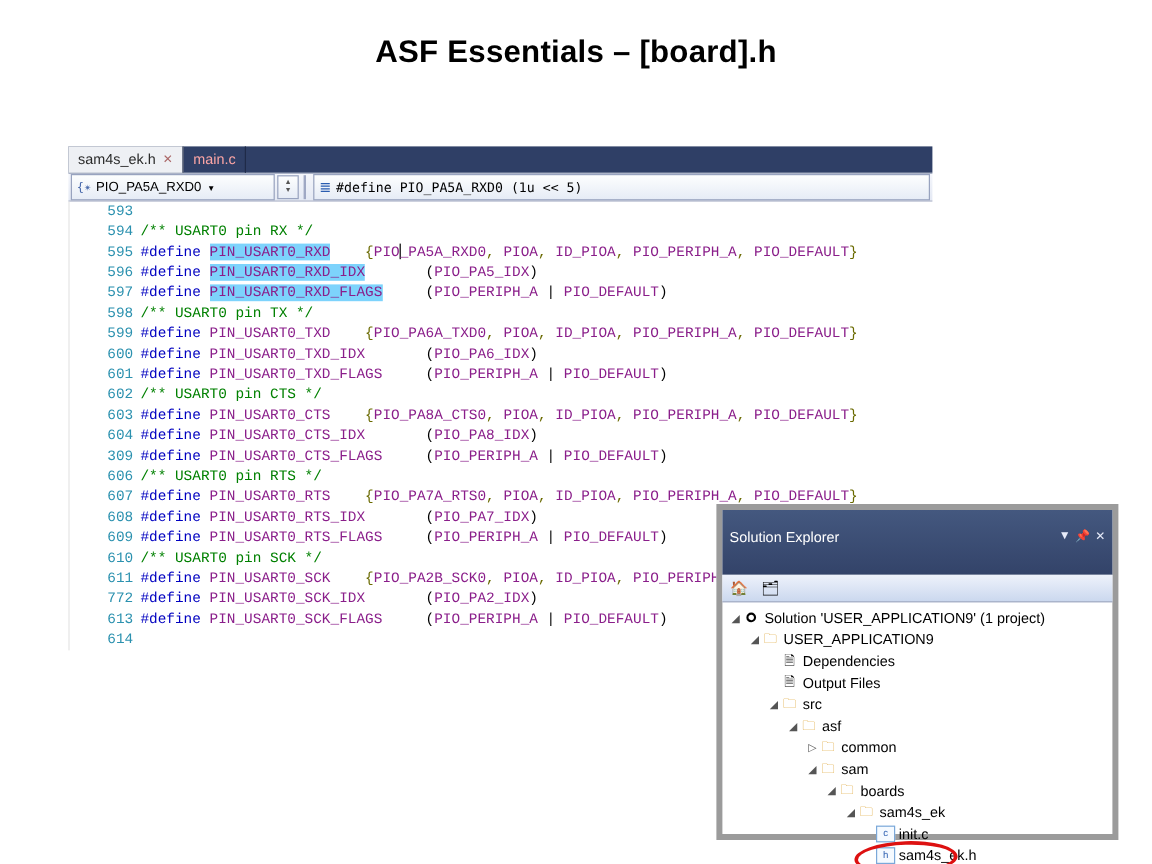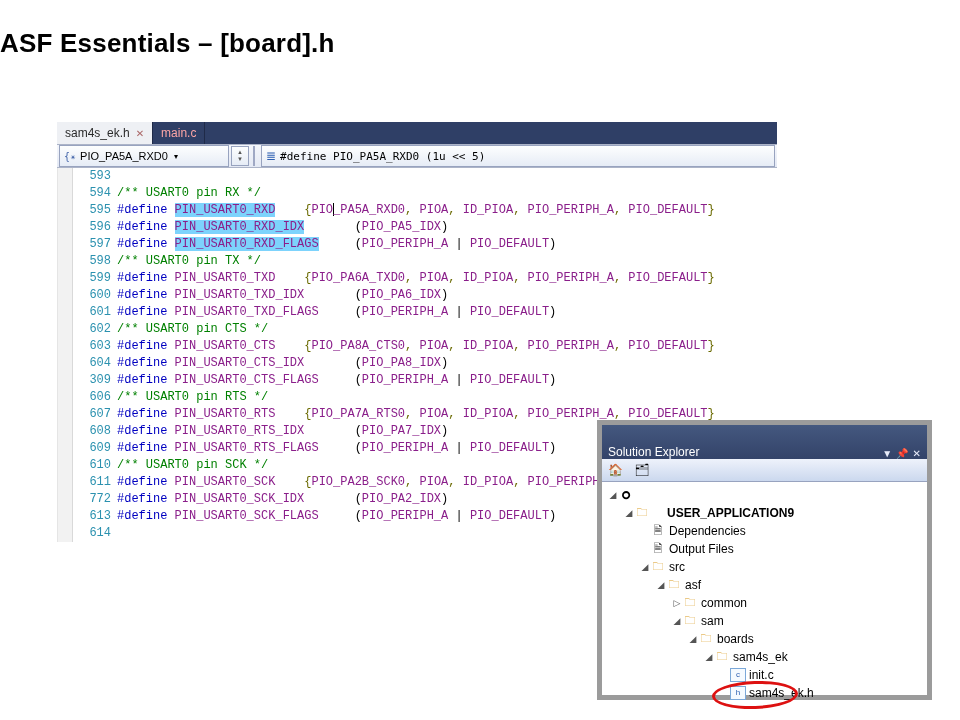--- a/index.html
+++ b/index.html
@@ -6,20 +6,21 @@
     margin: 0;
     padding: 0;
     width: 960px;
     height: 720px;
     background: #fff;
     font-family: "Segoe UI", Tahoma, Arial, sans-serif;
     overflow: hidden;
   }
 
   .slide-title {
+    text-align: center;
     font-weight: 700;
     font-size: 26px;
     color: #000;
     margin: 28px 0 0 0;
     letter-spacing: 0.2px;
   }
 
   
   .editor-wrap {
     position: absolute;
@@ -92,20 +93,21 @@
   .defbar-icon {
     color: #2a5db0; font-size: 12px; margin-right: 4px;
   }
 
   .code-area {
     display: flex;
     font-family: Consolas, "Courier New", monospace;
     font-size: 12px;
     line-height: 17px;
     border-left: 1px solid #e5e5e5;
+    align-items: center;
   }
   .margin-strip {
     width: 14px;
     background: #f2f2f2;
     border-right: 1px solid #d9d9d9;
   }
   .gutter {
     width: 38px;
     text-align: right;
     color: #2b91af;
@@ -141,26 +143,26 @@
     left: 597px;
     top: 420px;
     width: 335px;
     height: 280px;
     border: 5px solid #9b9b9b;
     background: #fff;
     box-sizing: border-box;
     font-size: 12px;
   }
   .solex-title {
-    height: 34px;
+    height: 22px;
     background: linear-gradient(#44587f, #334369);
     color: #fff;
     display: flex;
-    align-items: flex-end;
-    padding: 0 6px;
+    align-items: flex-start;
+    padding: 16px 6px;
     font-size: 12px;
   }
   .solex-title .spacer { flex: 1; }
   .solex-title .winbtn { margin-left: 4px; font-size: 10px; color: #e8ecfa; }
   .solex-toolstrip {
     height: 22px;
     background: linear-gradient(#eef2fb, #cbd8ee);
     border-bottom: 1px solid #98a3bf;
     display: flex;
     align-items: center;
@@ -207,21 +209,21 @@
   .file-h {
     border: 1px solid #7ba8d9;
     background: #f5faff;
     color: #2a5db0;
     font-size: 8px;
     font-family: Verdana, sans-serif;
     width: 14px; height: 12px;
     line-height: 12px;
     text-align: center;
   }
-  .bold { font-weight: 700; margin-left: 14px; }
+  .bold { font-weight: 400; }
 
   
   .callout-circle {
     position: absolute;
     border: 3px solid #d11;
     border-radius: 50%;
     width: 80px;
     height: 22px;
     pointer-events: none;
     transform: rotate(-2deg);
@@ -303,20 +305,21 @@
   <div class="solex-toolstrip">
     <div class="toolbtn">🏠</div>
     <div class="toolbtn">🗂</div>
   </div>
   <div class="tree" id="soltree">
       <div class="trow" style="padding-left: 4px; position: relative;">
         <span class="twist">◢</span>
         <span class="ticon ">
           <span style="font-size:11px">🞈</span>
         </span>
+        <span>Solution 'USER_APPLICATION9' (1 project)</span>
       </div>
       <div class="trow" style="padding-left: 20px; position: relative;">
         <span class="twist">◢</span>
         <span class="ticon folder">🗀</span>
         <span class="bold">USER_APPLICATION9</span>
       </div>
       <div class="trow" style="padding-left: 36px; position: relative;">
         <span class="twist"></span>
         <span class="ticon ">🗎</span>
         <span>Dependencies</span>

